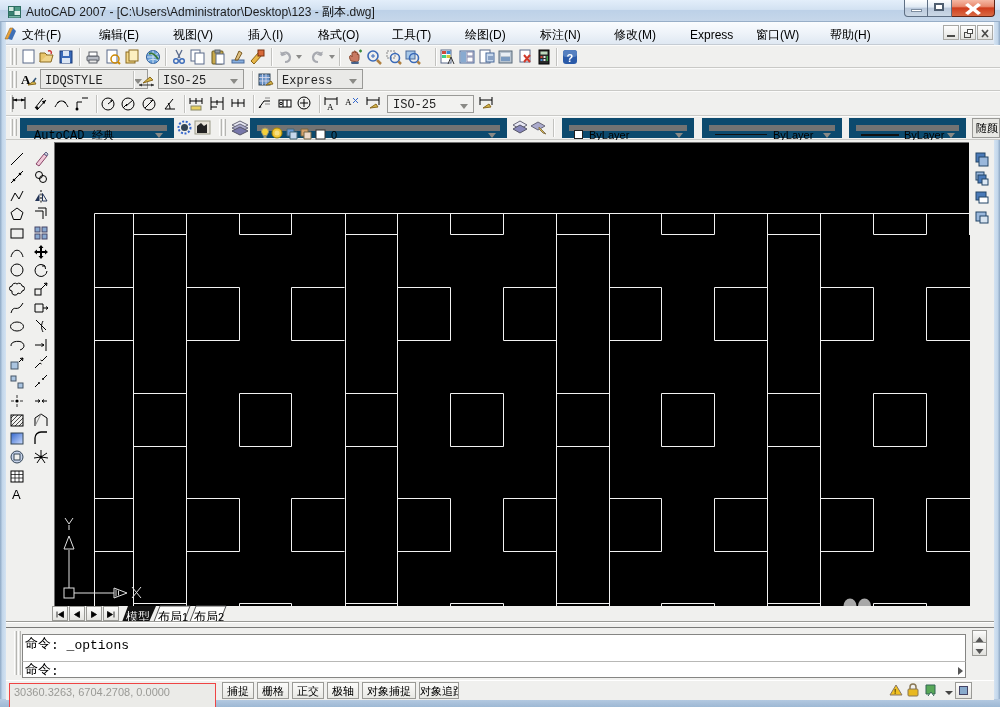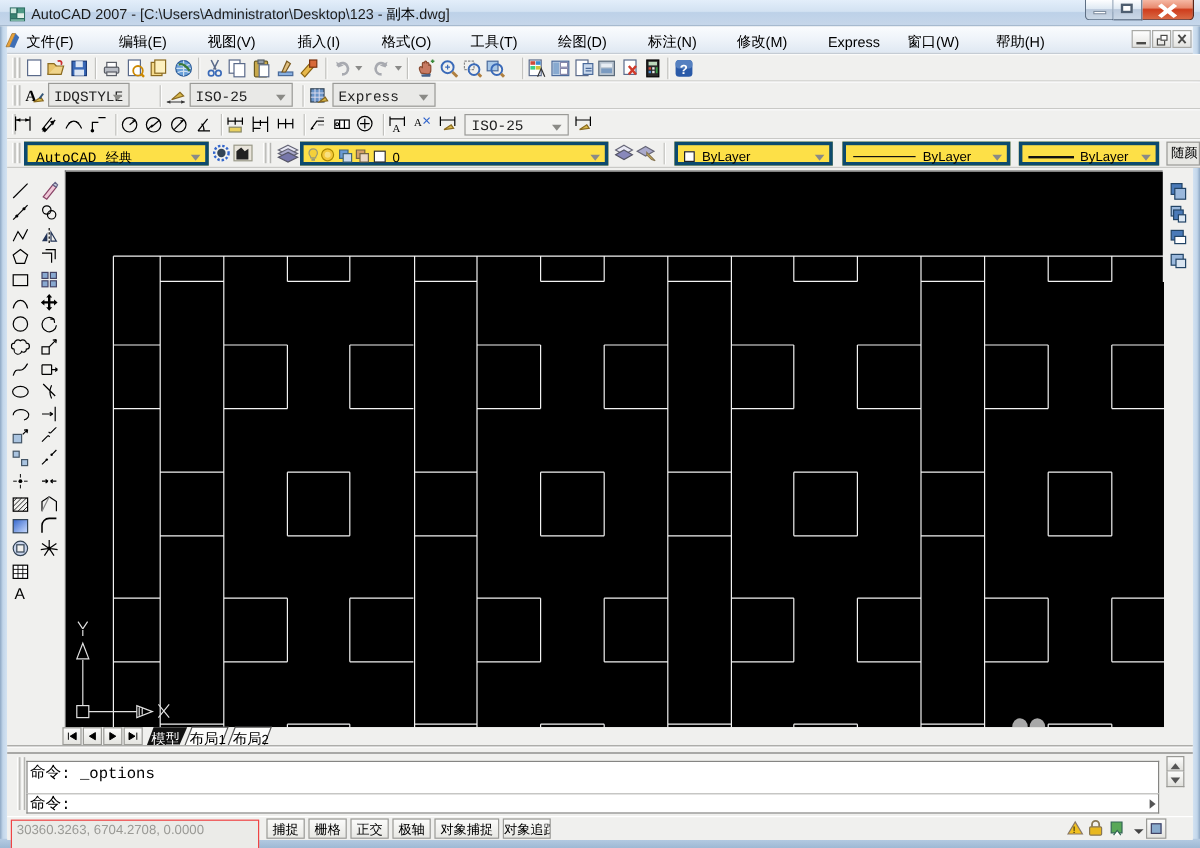--- a/index.html
+++ b/index.html
@@ -1,19 +1,19 @@
 <!DOCTYPE html>
 <html><head><meta charset="utf-8"><style>
 *{margin:0;padding:0;box-sizing:border-box}
 html,body{width:1000px;height:707px;overflow:hidden}
 body{font-family:"Liberation Sans",sans-serif;background:#f0f0ee;position:relative}
 .ab{position:absolute}
 .sep{position:absolute;width:2px;border-left:1px solid #c2c2bf;border-right:1px solid #fdfdfd}
 .grip{position:absolute;width:3px;border-left:1px solid #fdfdfd;border-right:1px solid #b5b5b2;background:#e4e4e1}
-.combo{position:absolute;background:#fde047;border:3px solid #0c4a6e;height:20px;font-size:11px}
+.combo{position:absolute;background:#737373;border:7px solid #0c4a6e;height:20px;font-size:11px}
 .cbtn{position:absolute;right:0px;top:0px;bottom:0px;width:16px}
 .cbtn:after{content:"";position:absolute;left:4px;top:8px;border:4px solid transparent;border-top:5px solid #8a8a86}
 .combo2{position:absolute;background:#e9e9e7;border:1px solid #9a9a97;height:20px;font-size:12px;color:#222}
 .cbtn2{position:absolute;right:2px;top:3px;bottom:3px;width:14px}
 .cbtn2:after{content:"";position:absolute;left:3px;top:6px;border:4px solid transparent;border-top:5px solid #8a8a86}
 .tbrow{position:absolute;left:6px;width:994px;background:#f0f0ee;border-top:1px solid #fbfbfa;border-bottom:1px solid #c9c9c6}
 .mono{font-family:"Liberation Mono",monospace}
 </style></head><body>
 <svg width="0" height="0" style="position:absolute">
     <path id="c0" d="M14 92Q10 92 6 92Q7 85 7 79V45H56V92H50V84H13Q14 88 14 92ZM13 38Q14 28 13 17H50Q48 28 49 38ZM59 5Q59 7 59 10Q54 10 50 10H13Q8 10 3 10Q4 7 3 5Q8 5 13 5H50Q54 5 59 5ZM35 80H50V67H35ZM29 80V67H13V80ZM35 62H50V50H35ZM29 62V50H13V62ZM20 22V34H43L43 22ZM76 94Q77 88 74 85Q77 86 81 86Q84 86 85 85Q86 84 86 79V15Q86 8 86 1Q90 1 93 1Q93 8 93 15V82Q93 90 87 92Q82 94 76 94ZM74 68Q71 68 67 68Q67 61 67 54V29Q67 22 67 15Q71 15 74 15Q74 22 74 29V54Q74 61 74 68Z"></path>
@@ -291,21 +291,21 @@
       <text x="4.5" y="12.5" font-size="11" font-weight="bold" fill="#fff" font-family="Liberation Sans">?</text>
     </svg></div>
 <div class="tbrow" style="top:68px;height:23px"></div>
 <div class="grip" style="left:10px;top:71px;height:17px"></div>
 <div class="grip" style="left:14px;top:71px;height:17px"></div>
 <div class="ab" style="left:21px;top:72px;width:16px;height:16px"><svg width="16" height="16">
       <text x="0" y="12" font-size="13" font-weight="bold" font-family="Liberation Serif">A</text>
       <path d="M7 13 L13 9 L15 12 Z" fill="#d8b84a" stroke="#8a6a20"></path>
       <path d="M12 10 L15 6" stroke="#357" stroke-width="1.5"></path>
     </svg></div>
-<div class="combo2 mono" style="left:40px;top:69px;width:68px">
+<div class="combo2 mono" style="left:40px;top:69px;width:108px">
     <span style="position:absolute;left:4px;top:4px">IDQSTYLE</span>
     <div class="cbtn2"></div>
   </div>
 <div class="sep" style="left:133px;top:71px;height:18px"></div>
 <div class="ab" style="left:138px;top:72px;width:18px;height:16px"><svg width="18" height="16">
       <path d="M1 13 H16" stroke="#333"></path>
       <path d="M1 13 l3 -1.5 v3 Z M16 13 l-3 -1.5 v3 Z" fill="#333"></path>
       <path d="M5 11 L12 5 L15 8 Z" fill="#d8b84a" stroke="#8a6a20"></path>
     </svg></div>
 <div class="combo2 mono" style="left:158px;top:69px;width:86px">

